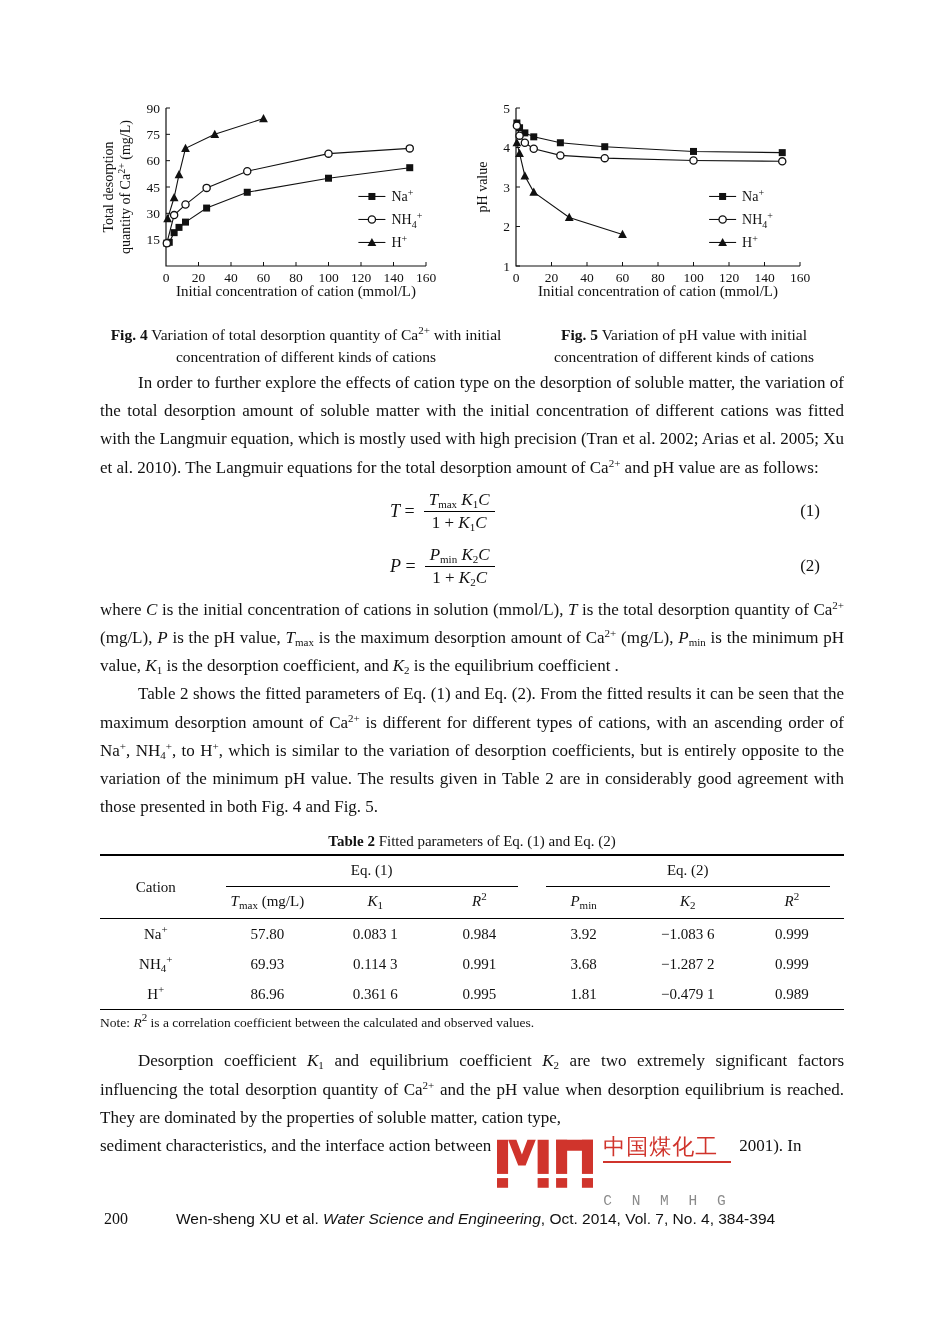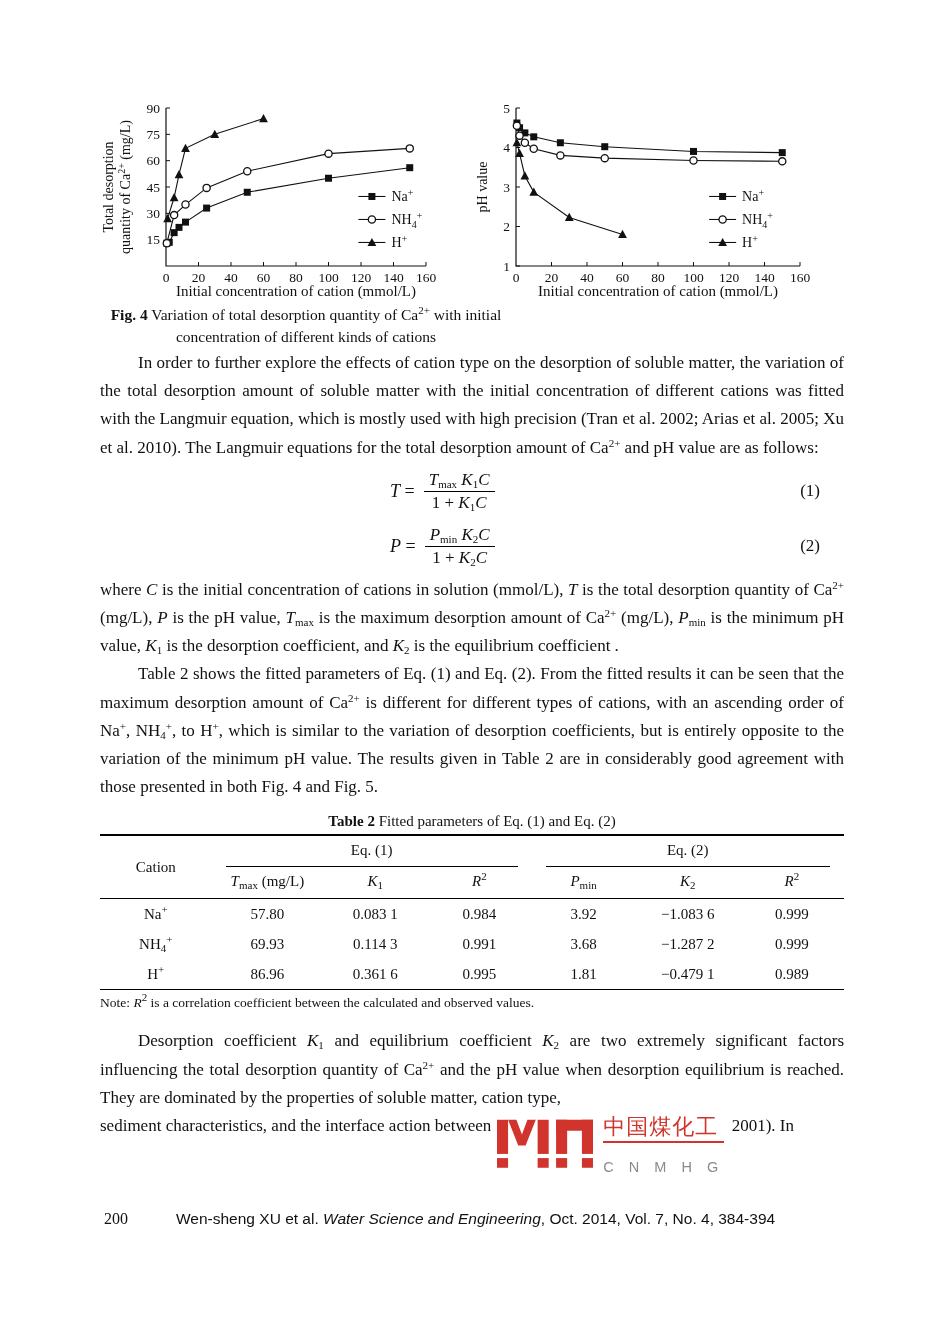--- a/index.html
+++ b/index.html
@@ -3,21 +3,21 @@
 <meta charset="utf-8">
 <style>
   html,body{margin:0;padding:0;background:#fff;}
   .page{position:relative;width:944px;height:1327px;margin:0 auto;background:#fff;overflow:hidden;
         box-sizing:border-box;padding:0 100px;font-family:"Liberation Serif",serif;color:#111;}
   
   .figs{display:flex;padding-top:100px;}
   .fig{width:370px;}
   .fig + .fig{margin-left:4px;}
   svg{font-family:"Liberation Serif",serif;}
-  .caps{display:flex;margin-top:0;font-size:15.5px;line-height:21.5px;}
+  .caps{display:flex;margin-top:20px;font-size:15.5px;line-height:21.5px;}
   .cap{text-align:center;}
   .cap1{width:400px;margin-left:6px;}
   .cap2{width:320px;margin-left:18px;}
   
   .body{margin:0;font-size:17px;line-height:28.2px;text-align:justify;}
   .ind{text-indent:38px;}
   .mt{margin-top:2px;}
   sup{font-size:11px;vertical-align:6px;line-height:0;}
   sub{font-size:11px;vertical-align:-3px;line-height:0;}
   
@@ -36,21 +36,21 @@
   th.group::after{content:"";position:absolute;left:14px;right:14px;bottom:0;border-bottom:1px solid #000;}
   tr.cols th{border-bottom:1px solid #000;padding:6px 2px 8px;}
   tbody td{padding:6.5px 2px;}
   .note{font-size:13.5px;margin:5px 0 16px;}
   
   .lastline{display:flex;align-items:flex-start;font-size:17px;line-height:28.2px;height:70px;}
   .logo{display:flex;align-items:flex-start;margin:2px 0 0 6px;}
   .logo-mark{width:96px;height:54px;display:block;}
   .logo-right{display:flex;flex-direction:column;margin-left:10px;gap:8px;}
   .logo-cn{font-size:22px;letter-spacing:1px;line-height:26px;border-bottom:2px solid;padding-bottom:1px;white-space:nowrap;}
-  .logo-en{font-family:Liberation Sans, sans-serif;font-size:14.5px;letter-spacing:5.5px;margin-top:2px;}
+  .logo-en{font-family:Liberation Mono, monospace;font-size:14.5px;letter-spacing:5.5px;margin-top:16px;}
   .tail{margin-left:8px;}
   
   .footer{position:absolute;left:100px;right:100px;top:1210px;display:flex;align-items:baseline;}
   .pageno{font-size:16px;margin-left:4px;}
   .cite{font-family:"Liberation Sans",sans-serif;font-size:15.5px;margin-left:48px;}
 </style>
 </head>
 <body>
 
 <div class="page">
@@ -208,20 +208,21 @@
             <line x1="235.12" y1="142.48000000000002" x2="262.12" y2="142.48000000000002" stroke="#111111" stroke-width="1.1"></line>
             <path d="M248.62 137.88000000000002L253.02 146.08L244.22 146.08Z" fill="#111111"></path>
             <text x="268.12" y="147.28000000000003" font-size="14" fill="#111111"><tspan dy="0">H</tspan><tspan dy="-5" font-size="10px">+</tspan></text>
           </g>
         </svg>
     </div>
   </div>
 
   <div class="caps">
     <div class="cap cap1"><b>Fig. 4</b> Variation of total desorption quantity of Ca<sup>2+</sup> with initial concentration of different kinds of cations</div>
+    <div class="cap cap2"><b>Fig. 5</b> Variation of pH value with initial concentration of different kinds of cations</div>
   </div>
 
   <p class="body ind mt">In order to further explore the effects of cation type on the desorption of soluble matter, the variation of the total desorption amount of soluble matter with the initial concentration of different cations was fitted with the Langmuir equation, which is mostly used with high precision (Tran et al. 2002; Arias et al. 2005; Xu et al. 2010). The Langmuir equations for the total desorption amount of Ca<sup>2+</sup> and pH value are as follows:</p>
 
   <div class="eqs">
     <div class="eqrow">
       <span><i>T</i> =</span>
       <span class="frac">
         <span class="num"><i>T</i><sub>max</sub> <i>K</i><sub>1</sub><i>C</i></span>
         <span class="den">1 + <i>K</i><sub>1</sub><i>C</i></span>

